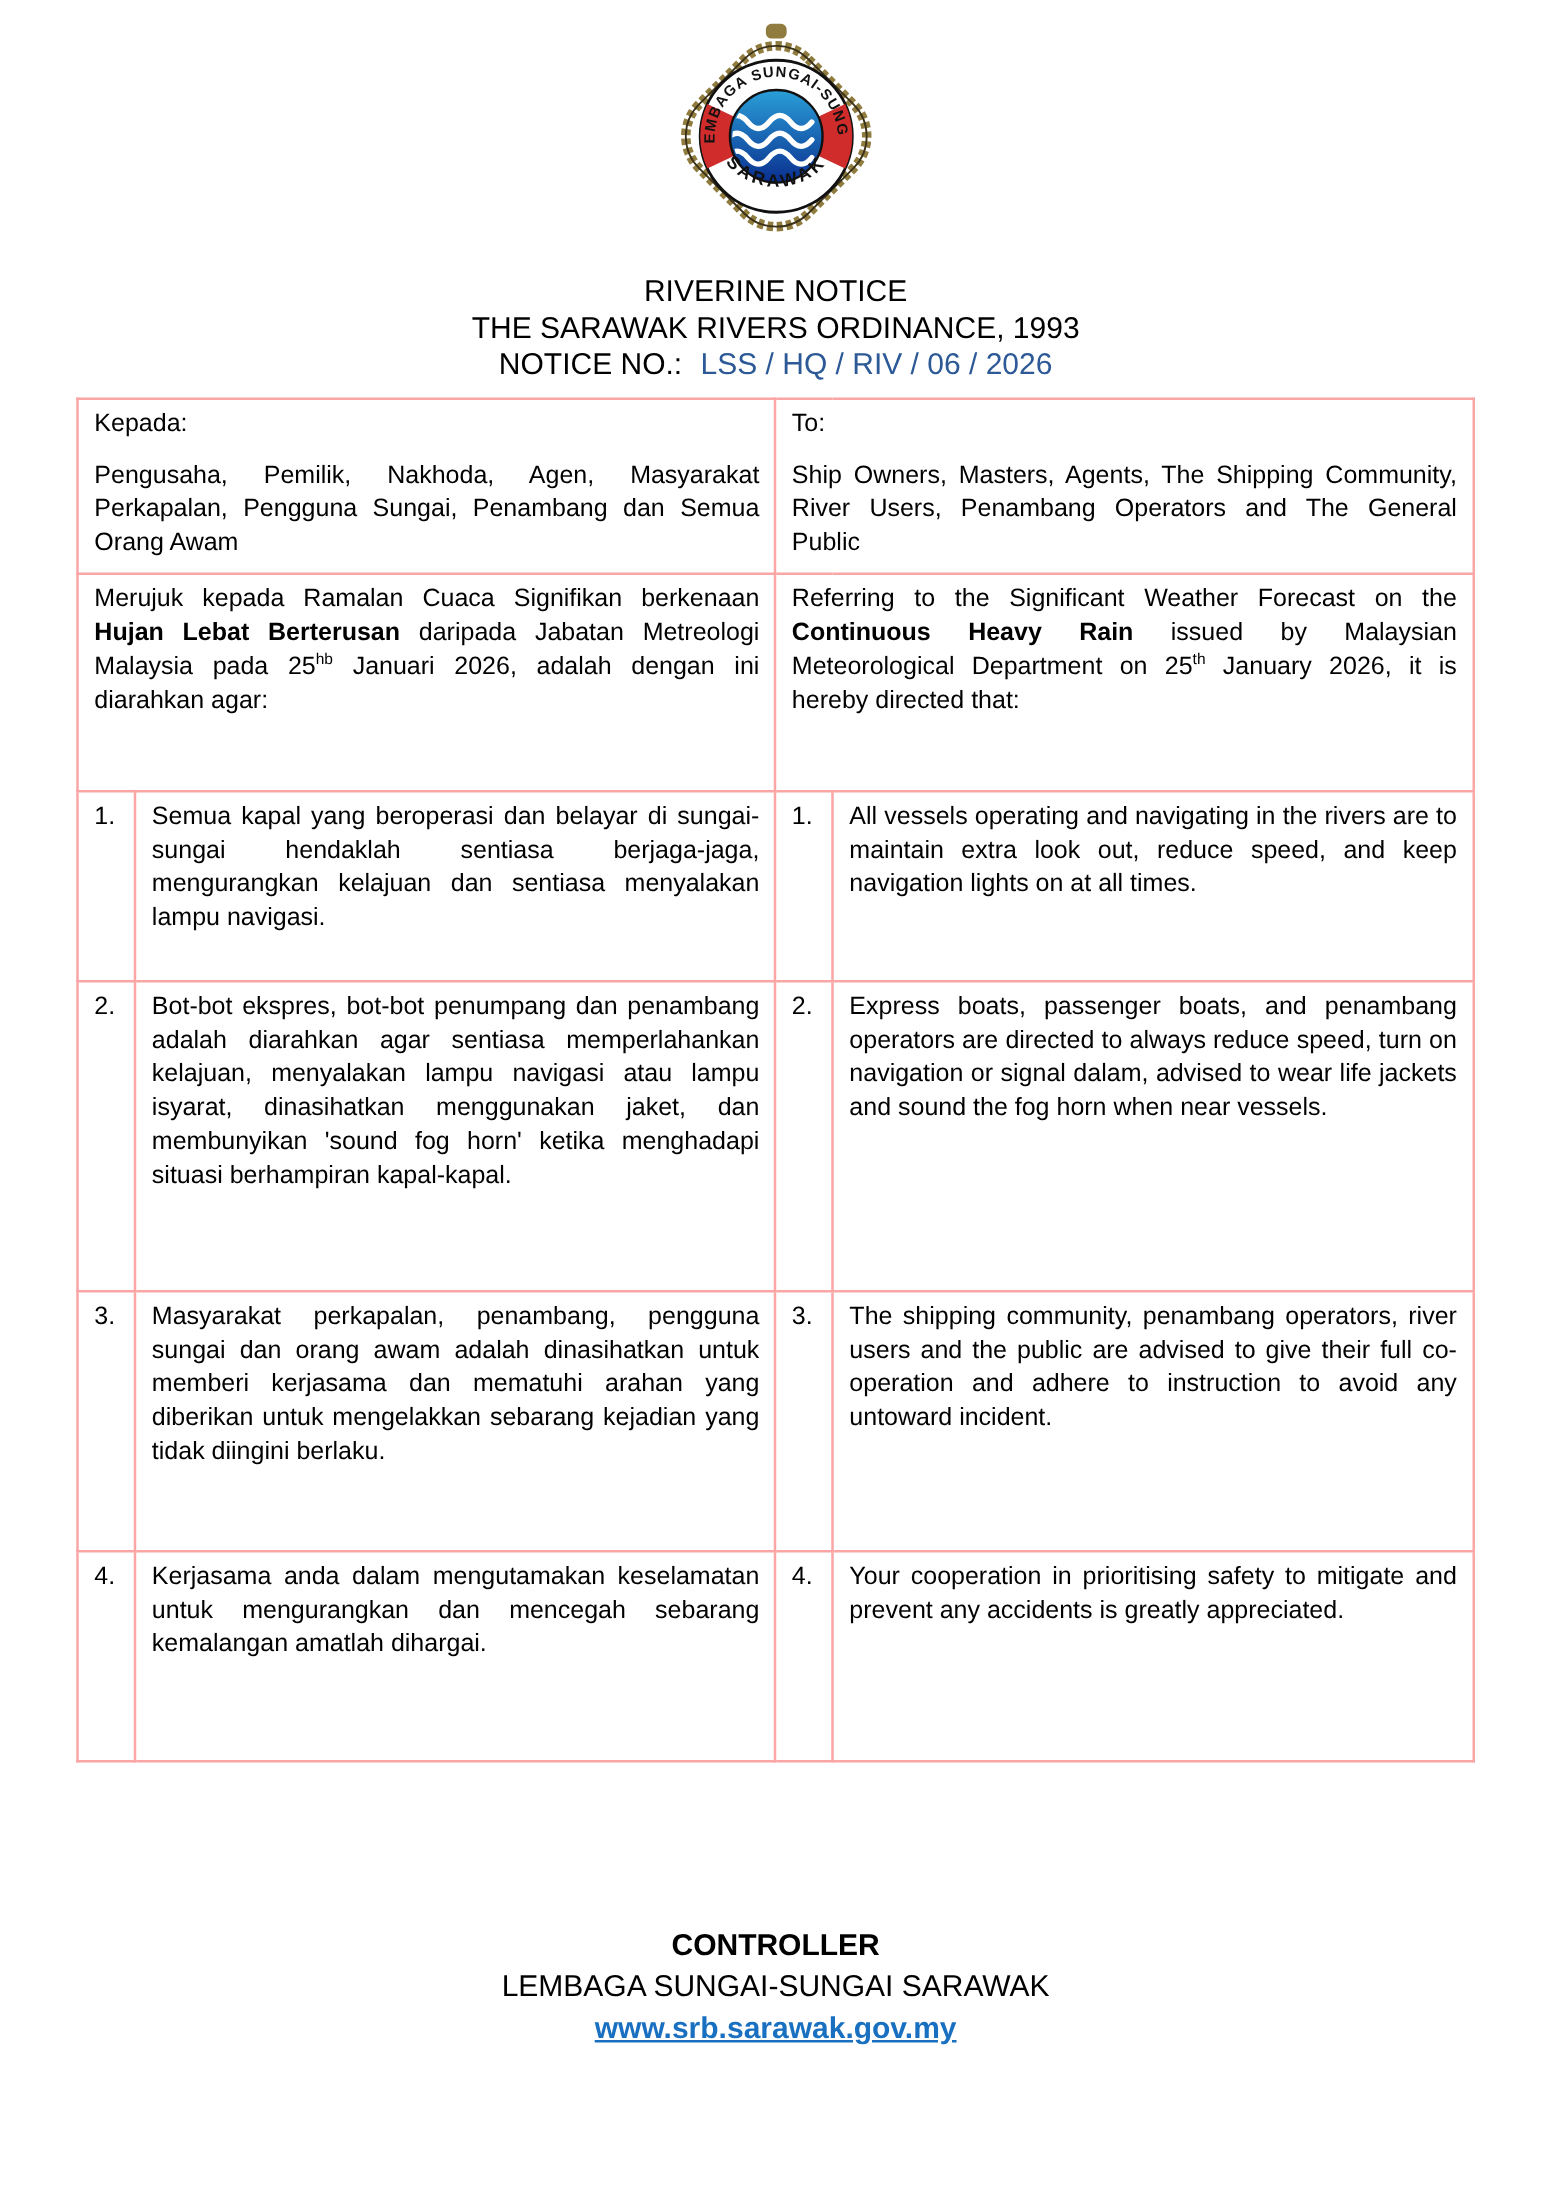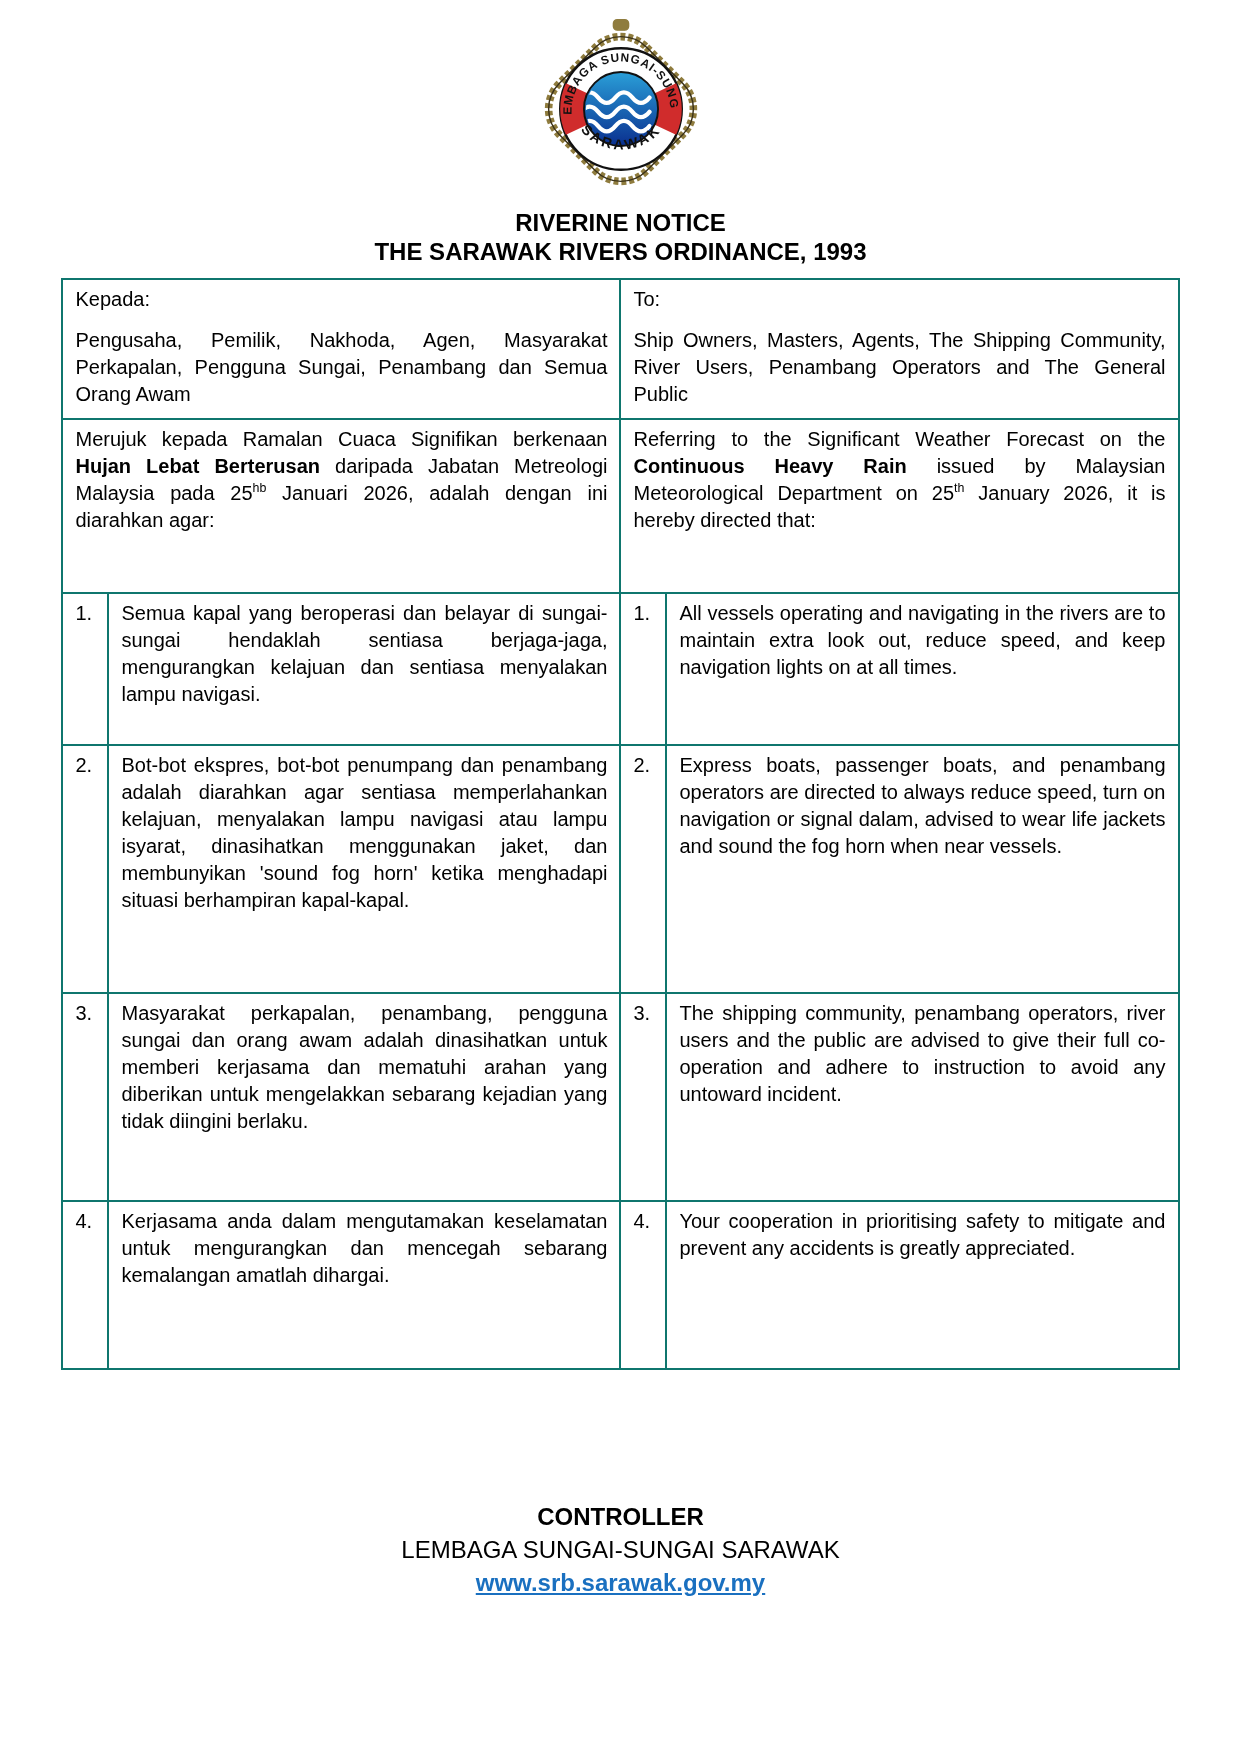--- a/index.html
+++ b/index.html
@@ -4,29 +4,29 @@
 <style>
   html,body{margin:0;padding:0;background:#ffffff;}
   .page{
     width:1241px;min-height:1755px;margin:0 auto;background:#fff;
     font-family:"Liberation Sans","DejaVu Sans",sans-serif;color:#000;
     box-sizing:border-box;padding-top:14px;position:relative;
   }
   
   .logo-wrap{width:100%;text-align:center;}
   
-  .header{ text-align:center;font-weight:bold;font-size:24px;line-height:29px;}
+  .header{ text-align:center;margin-top:10px;font-weight:normal;font-size:24px;line-height:29px;}
   .notice-line{white-space:nowrap;}
   .notice-value{color:var(--notice-blue,#2d5a96);margin-left:8px;}
   
   table.notice-table{
     width:1116px;margin:12px auto 0 auto;border-collapse:collapse;table-layout:fixed;
   }
   table.notice-table td{
-    border:2px solid #0f766e;vertical-align:top;padding:6px 12px 10px 12px;
+    border:2px solid #fca5a5;vertical-align:top;padding:6px 12px 10px 12px;
     font-size:20px;line-height:27px;box-sizing:border-box;
   }
   td.num{padding:6px 4px 6px 8px;}
   .just{text-align:justify;margin:0;}
   p.block{margin:0;}
   .gap-top{margin-top:14px;}
   .italic{}
   .bold{font-weight:bold;}
   td.subject-cell{
     text-align:center;font-weight:bold;font-size:28px;line-height:36px;
@@ -89,20 +89,24 @@
       </text>
       <text font-size="15" font-weight="bold" fill="#111" letter-spacing="3">
         <textPath href="#botArc" startOffset="50%" text-anchor="middle">SARAWAK</textPath>
       </text>
     </svg>
   </div>
 
   <div class="header">
     <div>RIVERINE NOTICE</div>
     <div>THE SARAWAK RIVERS ORDINANCE, 1993</div>
+    <div class="notice-line">
+      <span>NOTICE NO.:</span>
+      <span class="notice-value">LSS / HQ / RIV / 06 / 2026</span>
+    </div>
   </div>
 
   <table class="notice-table">
     <colgroup>
       <col style="width:46px">
         <col style="width:512px">
         <col style="width:46px">
         <col style="width:512px">
     </colgroup>
 

